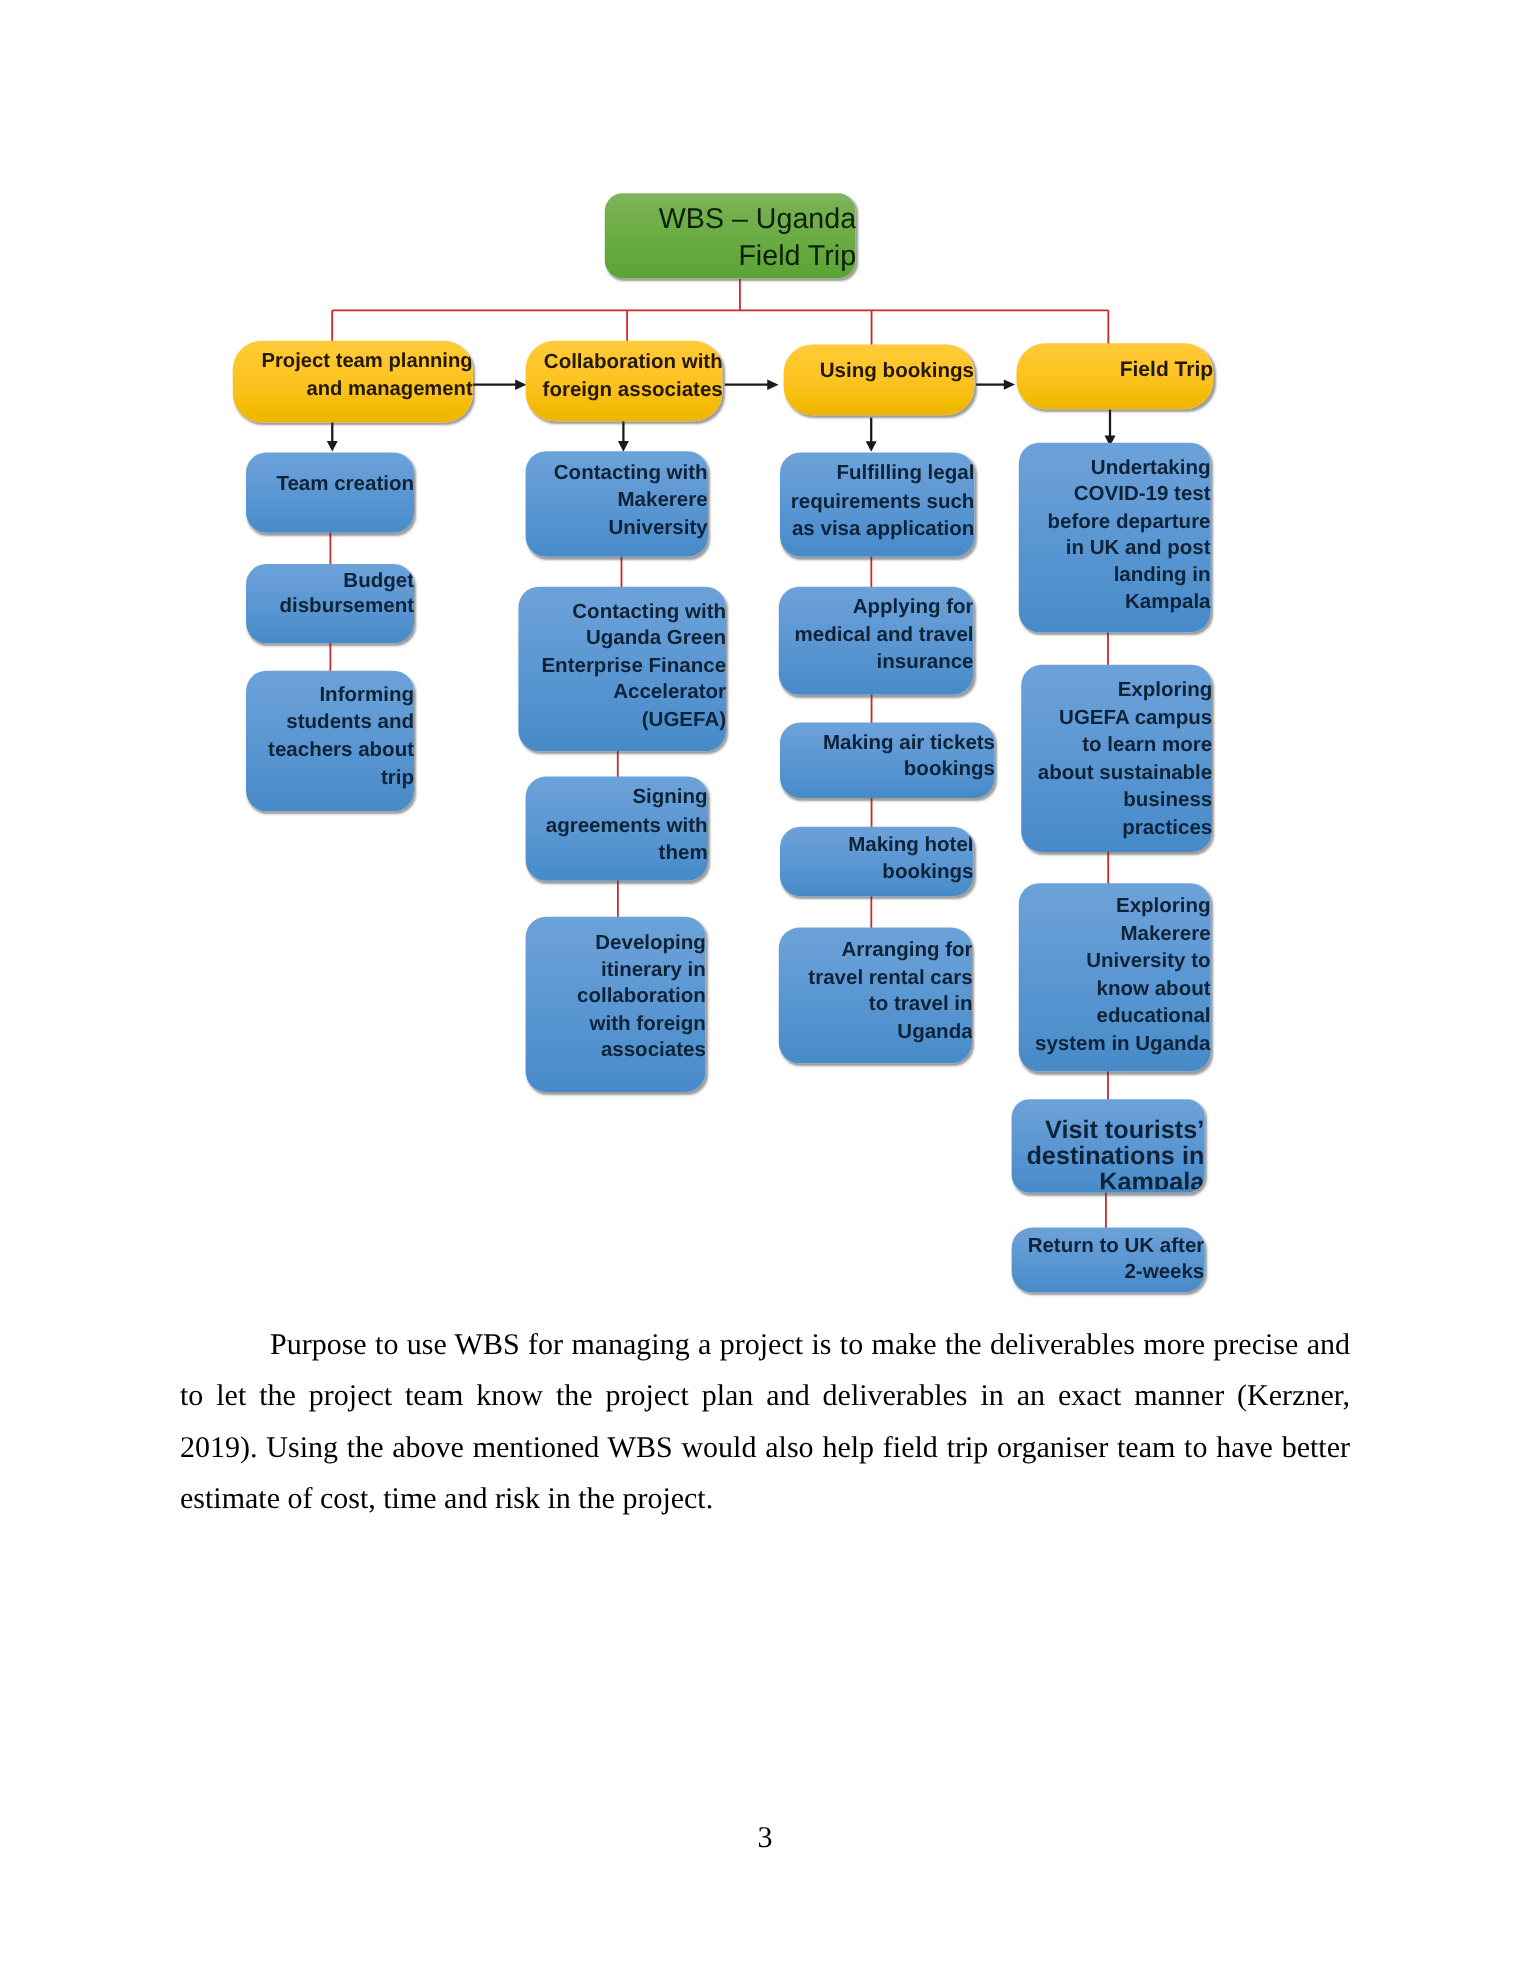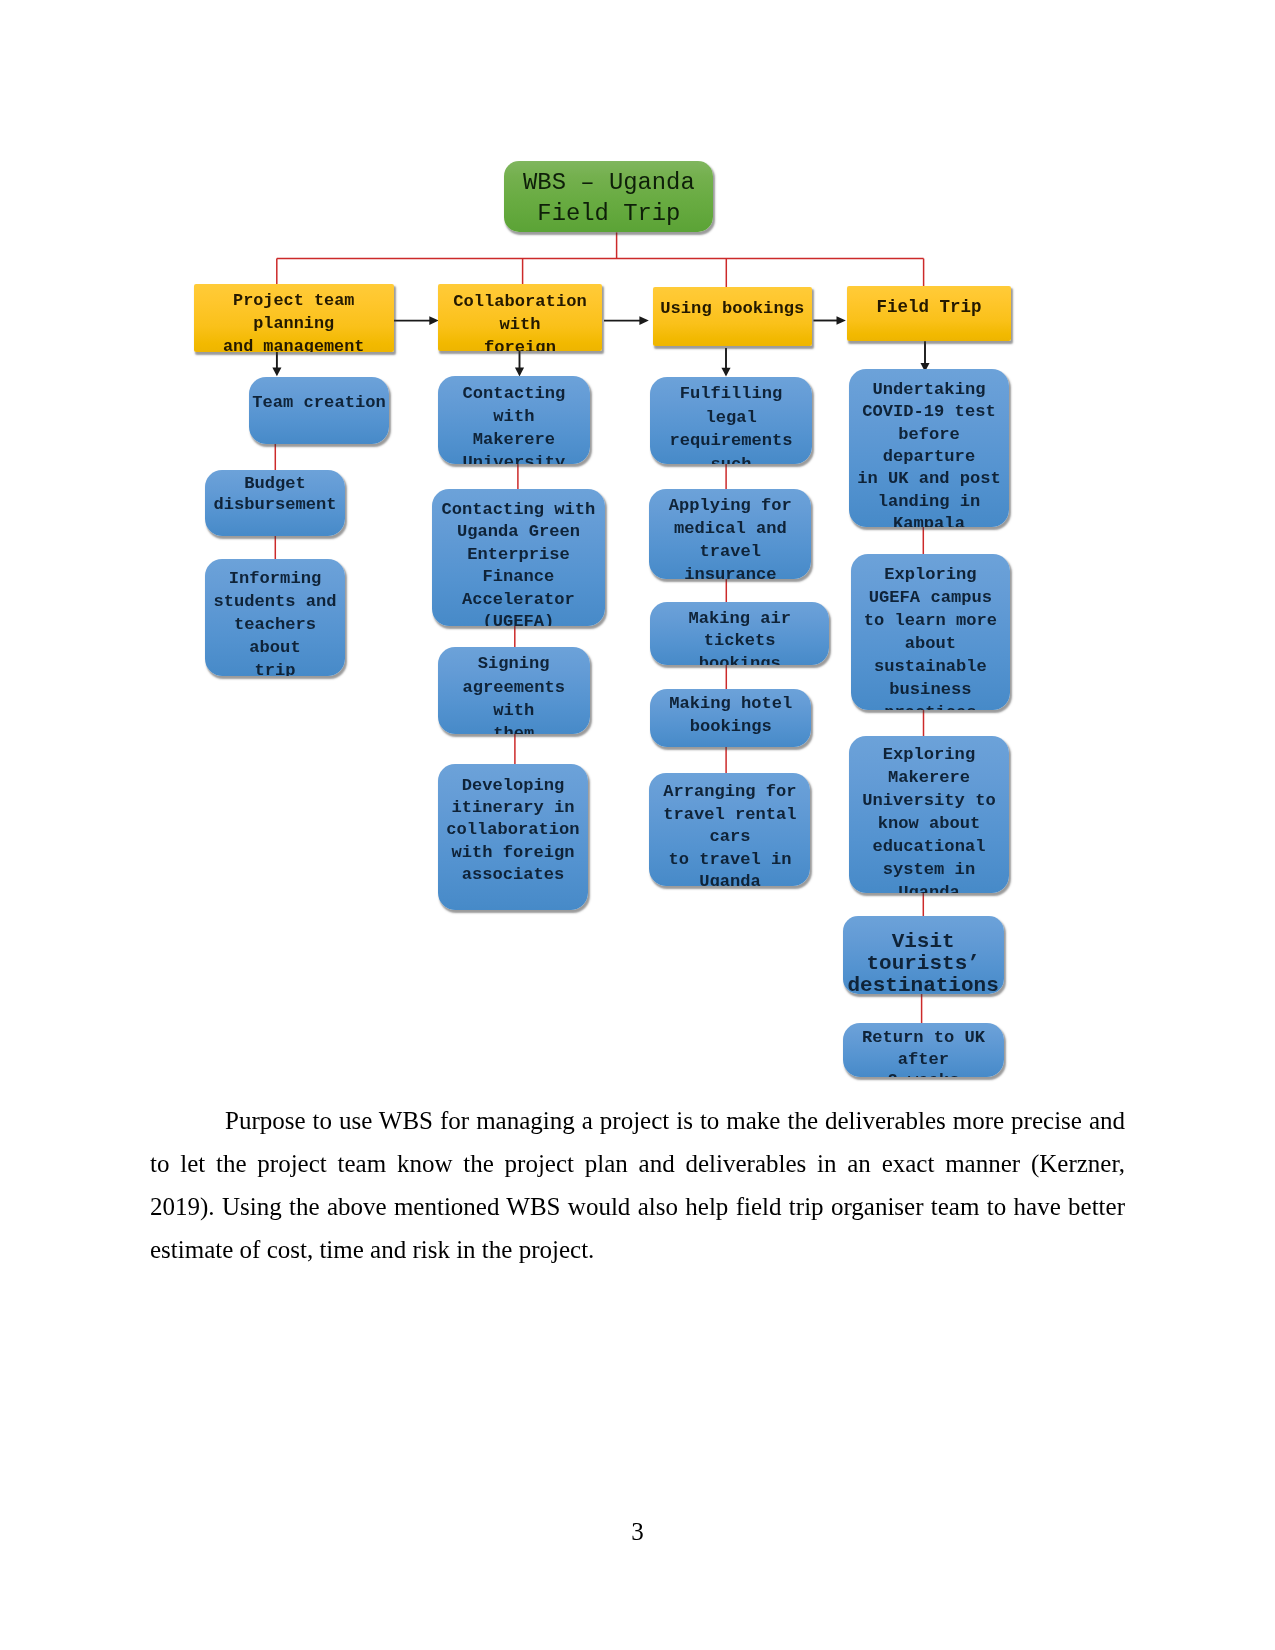--- a/index.html
+++ b/index.html
@@ -4,28 +4,28 @@
 <style>
   html,body{margin:0;padding:0;}
   *{-webkit-font-smoothing:antialiased;}
   body{width:1275px;height:1650px;background:#ffffff;overflow:hidden;
        font-family:"Liberation Serif",serif;}
   .page{position:relative;width:1275px;height:1650px;background:#fff;overflow:hidden;}
 
   
   .wbs{position:absolute;left:0;top:0;width:1275px;height:1110px;filter:blur(0.45px);}
   .links{position:absolute;left:0;top:0;}
-  .node{position:absolute;box-sizing:border-box;text-align:center;
-        font-family:Liberation Mono, monospace;font-weight:bold;overflow:hidden;
+  .node{position:absolute;box-sizing:border-box;text-align:right;
+        font-family:Liberation Sans, sans-serif;font-weight:bold;overflow:hidden;
         -webkit-font-smoothing:antialiased;}
   .node .lbl{display:block;width:100%;}
   .n-root{border-radius:15px;font-weight:normal;
           background:linear-gradient(180deg,#80b65e 0%,#74b04e 22%,#68ab41 58%,#60a63a 84%,#5ba336 100%);
           box-shadow:1.6px 2.1px 1.9px rgba(55,55,55,.5);}
-  .n-phase{border-radius:2px;
+  .n-phase{border-radius:24px;
            background:linear-gradient(180deg,#ffcb38 0%,#ffc72e 24%,#fac11a 62%,#f2b900 88%,#eeb500 100%);
            box-shadow:1.6px 2.1px 1.9px rgba(55,55,55,.5);}
   .n-task{border-radius:17px;
           background:linear-gradient(180deg,#6ca2d9 0%,#649cd6 26%,#5493d0 66%,#4a8cca 92%,#468ac8 100%);
           box-shadow:1.6px 2.1px 1.9px rgba(55,55,55,.5);}
 
   
   .para{position:absolute;left:150px;top:1099px;width:975px;margin:0;
         will-change:transform;transform:translateZ(0);
         font-size:25px;line-height:43px;text-align:justify;
@@ -85,21 +85,21 @@
       </div>
       <div class="node n-phase" style="left: 437.7px; top: 283.7px; width: 164.6px; height: 67.8px; font-size: 17.1px; line-height: 23.1px; padding-top: 6.58px; color: rgb(36, 25, 0);">
         <span class="lbl">Collaboration with<br>foreign associates</span>
       </div>
       <div class="node n-phase" style="left: 652.8px; top: 287.1px; width: 158.9px; height: 59.3px; font-size: 17.15px; line-height: 23.1px; padding-top: 10.26px; color: rgb(36, 25, 0);">
         <span class="lbl">Using bookings</span>
       </div>
       <div class="node n-phase" style="left: 847.1px; top: 286.4px; width: 163.8px; height: 55.1px; font-size: 17.5px; line-height: 23.1px; padding-top: 9.34px; color: rgb(36, 25, 0);">
         <span class="lbl">Field Trip</span>
       </div>
-      <div class="node n-task" style="left: 205px; top: 376.5px; width: 140px; height: 67px; font-size: 17.1px; line-height: 23.2px; padding-top: 14.33px; color: rgb(15, 35, 56); margin-left: 44px;">
+      <div class="node n-task" style="left: 205px; top: 376.5px; width: 140px; height: 67px; font-size: 17.1px; line-height: 23.2px; padding-top: 14.33px; color: rgb(15, 35, 56);">
         <span class="lbl">Team creation</span>
       </div>
       <div class="node n-task" style="left: 205px; top: 469.5px; width: 140px; height: 66px; font-size: 17.1px; line-height: 21px; padding-top: 3.63px; color: rgb(15, 35, 56);">
         <span class="lbl">Budget<br>disbursement</span>
       </div>
       <div class="node n-task" style="left: 205px; top: 558.5px; width: 140px; height: 117px; font-size: 17.1px; line-height: 23.2px; padding-top: 8.13px; color: rgb(15, 35, 56);">
         <span class="lbl">Informing<br>students and<br>teachers about<br>trip</span>
       </div>
       <div class="node n-task" style="left: 438.1px; top: 375.9px; width: 151.6px; height: 88.5px; font-size: 17.1px; line-height: 23.2px; padding-top: 5.83px; color: rgb(15, 35, 56);">
         <span class="lbl">Contacting with<br>Makerere<br>University</span>

